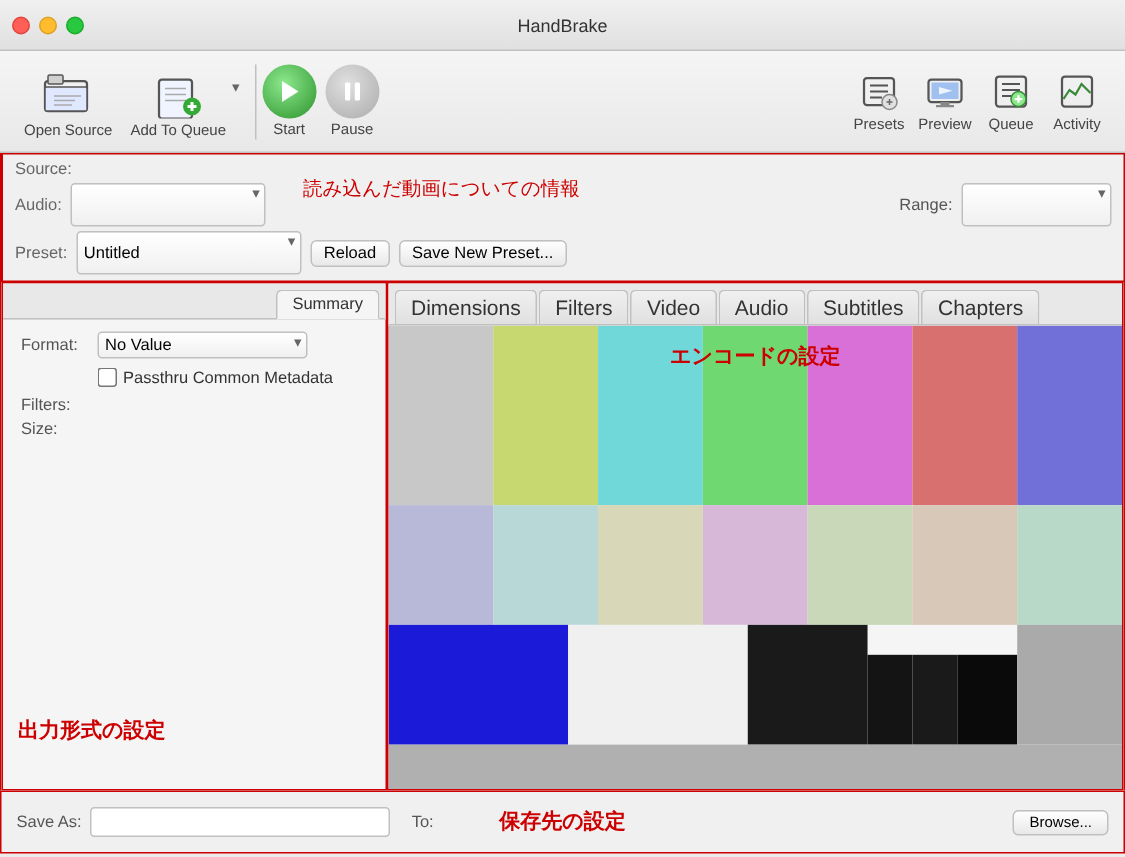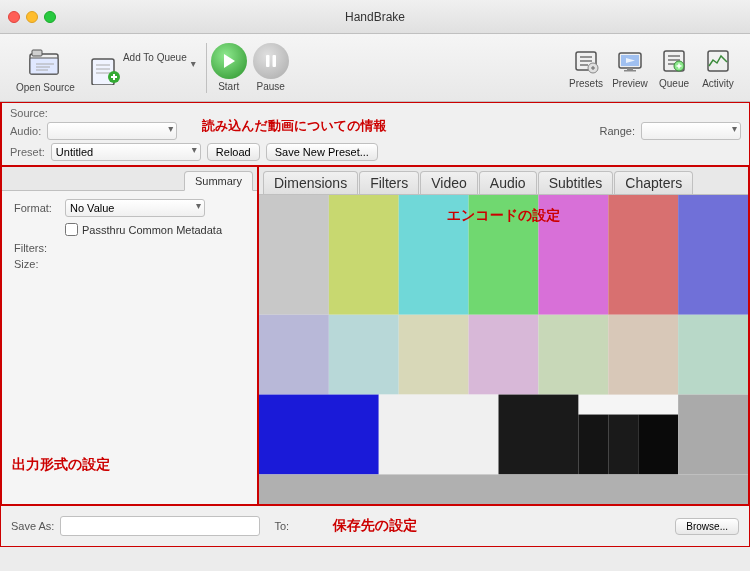--- a/index.html
+++ b/index.html
@@ -130,21 +130,21 @@
       display: flex;
       align-items: center;
       gap: 6px;
     }
     .source-label { color: #666; }
     .select-control {
       background: linear-gradient(to bottom, #fff, #f0f0f0);
       border: 1px solid #c0c0c0;
       border-radius: 3px;
       padding: 1px 16px 1px 4px;
-      height: 18px;
+      height: 29px;
       font-size: 11px;
       appearance: none;
       position: relative;
       width: 130px;
     }
     .select-wrapper {
       position: relative;
       display: inline-block;
     }
     .select-wrapper::after {
@@ -169,21 +169,21 @@
       font-size: 11px;
       cursor: pointer;
       height: 18px;
     }
 
     
     .annotation-jp {
       position: absolute;
       color: #cc0000;
       font-size: 13px;
-      font-weight: bold;
+      font-weight: normal;
       pointer-events: none;
       white-space: nowrap;
     }
 
     
     .left-panel {
       width: 257px;
       background: #f5f5f5;
       border-right: 1px solid #d0d0d0;
       display: flex;
@@ -366,21 +366,21 @@
         <rect x="4" y="4" width="10" height="6" rx="1" fill="#d0d0d0" stroke="#555" stroke-width="1"></rect>
         <line x1="8" y1="18" x2="26" y2="18" stroke="#aaa" stroke-width="1"></line>
         <line x1="8" y1="21" x2="22" y2="21" stroke="#aaa" stroke-width="1"></line>
         <line x1="8" y1="24" x2="20" y2="24" stroke="#aaa" stroke-width="1"></line>
       </svg>
     </div>
     <span class="toolbar-label">Open Source</span>
   </div>
 
   <div class="toolbar-btn btn-with-arrow" style="flex-direction:row; align-items:flex-start; padding-top:8px;">
-    <div style="display:flex;flex-direction:row;align-items:flex-start;">
+    <div style="display:flex;flex-direction:column;align-items:center;">
       <div class="toolbar-icon">
         <svg width="34" height="30" viewBox="0 0 34 30">
           <rect x="4" y="4" width="22" height="26" rx="2" fill="#f0f4ff" stroke="#555" stroke-width="1.5"></rect>
           <line x1="8" y1="10" x2="22" y2="10" stroke="#aaa" stroke-width="1"></line>
           <line x1="8" y1="14" x2="22" y2="14" stroke="#aaa" stroke-width="1"></line>
           <line x1="8" y1="18" x2="22" y2="18" stroke="#aaa" stroke-width="1"></line>
           <circle cx="26" cy="22" r="6" fill="#3a3"></circle>
           <line x1="26" y1="19" x2="26" y2="25" stroke="white" stroke-width="2"></line>
           <line x1="23" y1="22" x2="29" y2="22" stroke="white" stroke-width="2"></line>
         </svg>

